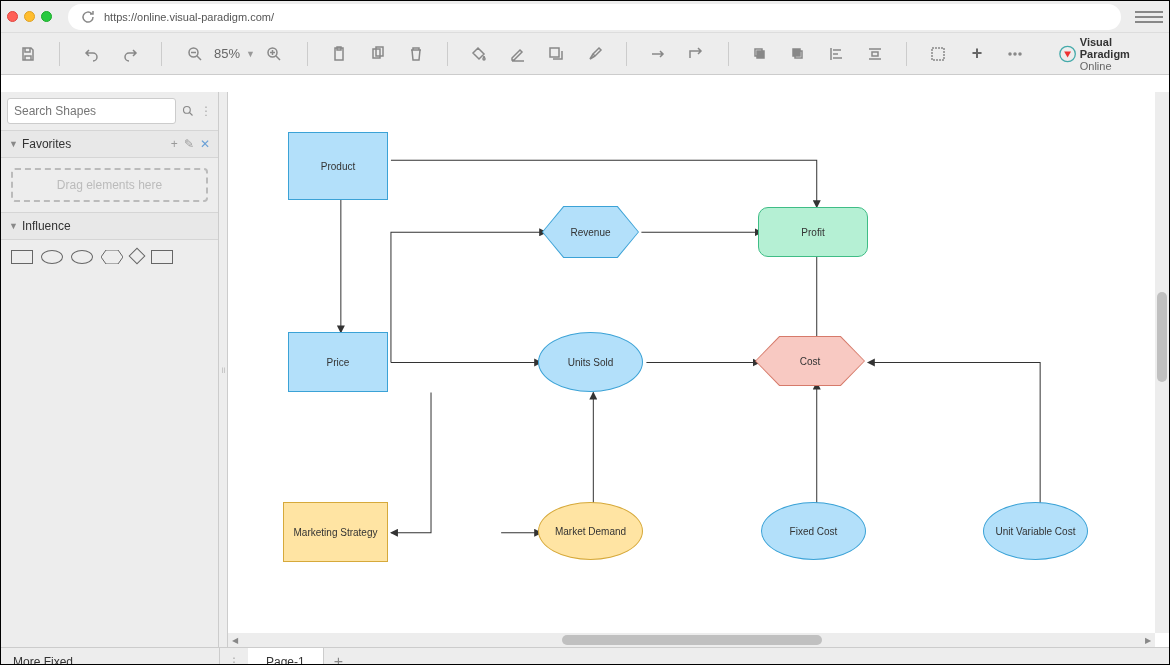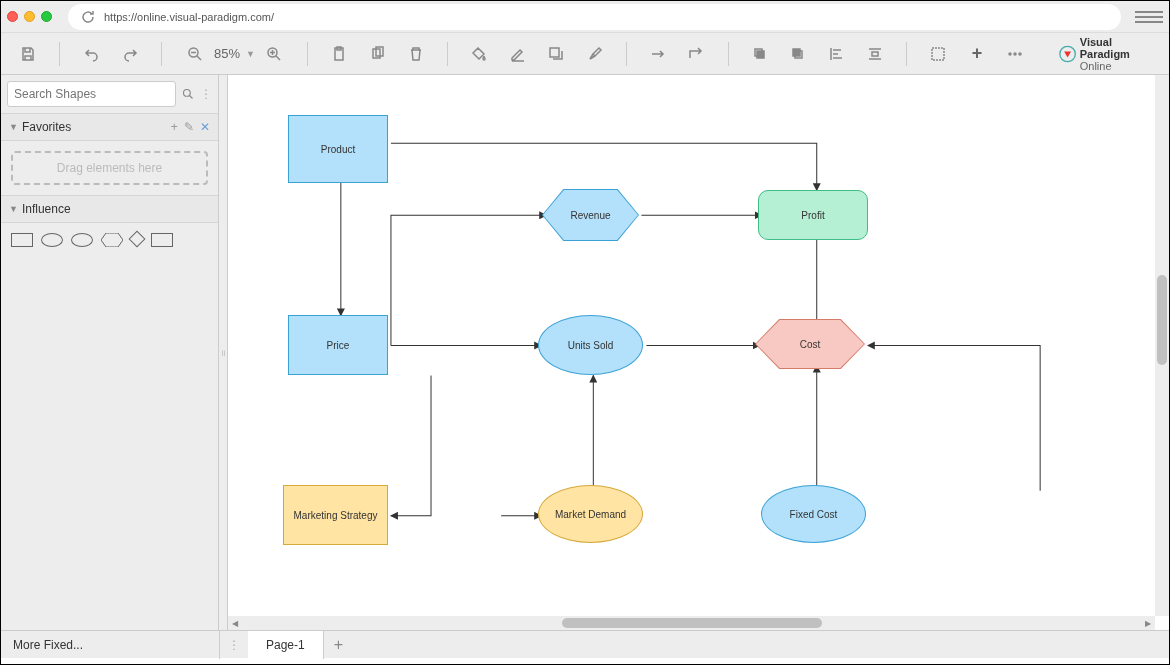--- a/index.html
+++ b/index.html
@@ -19,21 +19,21 @@
 
 .toolbar { height: 42px; background: #ededed; display: flex; align-items: center; padding: 0 16px; gap: 16px; border-bottom: 1px solid #ccc; }
 .tbtn { width: 26px; height: 26px; display: flex; align-items: center; justify-content: center; color: #888; border-radius: 3px; }
 .sep { width: 1px; height: 24px; background: #ccc; margin: 0 4px; }
 .zoom { display: flex; align-items: center; gap: 6px; color: #666; font-size: 13px; }
 .spacer { flex: 1; }
 .logo { display: flex; align-items: center; gap: 4px; font-size: 11px; color: #333; font-weight: bold; }
 .logo .sub { font-weight: normal; font-size: 11px; color: #666; display: block; }
 
 
-.main { display: flex; height: calc(665px - 40px - 42px - 28px); }
+.main { display: flex; height: calc(665px - 40px - 42px - 28px); margin-top: 17px; }
 .sidebar { width: 218px; background: #ededed; border-right: 1px solid #ccc; display: flex; flex-direction: column; font-size: 12px; color: #444; }
 .search { padding: 6px; display: flex; align-items: center; gap: 6px; }
 .search input { flex: 1; padding: 5px 6px; border: 1px solid #ccc; border-radius: 3px; font-size: 12px; }
 .panel-head { display: flex; align-items: center; gap: 4px; padding: 6px 8px; border-top: 1px solid #d5d5d5; border-bottom: 1px solid #d5d5d5; background: #e8e8e8; }
 .panel-head .caret { color: #888; font-size: 9px; }
 .panel-head .title { flex: 1; color: #333; }
 .fav-icons { color: #999; display: flex; gap: 6px; font-size: 12px; }
 .dropzone { margin: 10px; border: 2px dashed #bbb; border-radius: 4px; height: 34px; display: flex; align-items: center; justify-content: center; color: #bbb; font-size: 12px; }
 .palette { padding: 10px; display: flex; gap: 8px; }
 .shape { width: 22px; height: 14px; border: 1px solid #666; }
@@ -314,20 +314,23 @@
         </div>
       <div class="node rect-yel" style="left:55px;top:410px;width:105px;height:60px">
           <span>Marketing Strategy</span>
         </div>
       <div class="node ell-yel" style="left:310px;top:410px;width:105px;height:58px">
           <span>Market Demand</span>
         </div>
       <div class="node ell-blue" style="left:533px;top:410px;width:105px;height:58px">
           <span>Fixed Cost</span>
         </div>
+      <div class="node ell-blue" style="left:755px;top:410px;width:105px;height:58px">
+          <span>Unit Variable Cost</span>
+        </div>
     </div>
     <div class="vscroll">
         <div class="thumb"></div>
       </div>
     <div class="hscroll">
       <div class="harrow">◀</div>
       <div style="flex:1;position:relative">
           <div class="thumb"></div>
         </div>
       <div class="harrow">▶</div>

